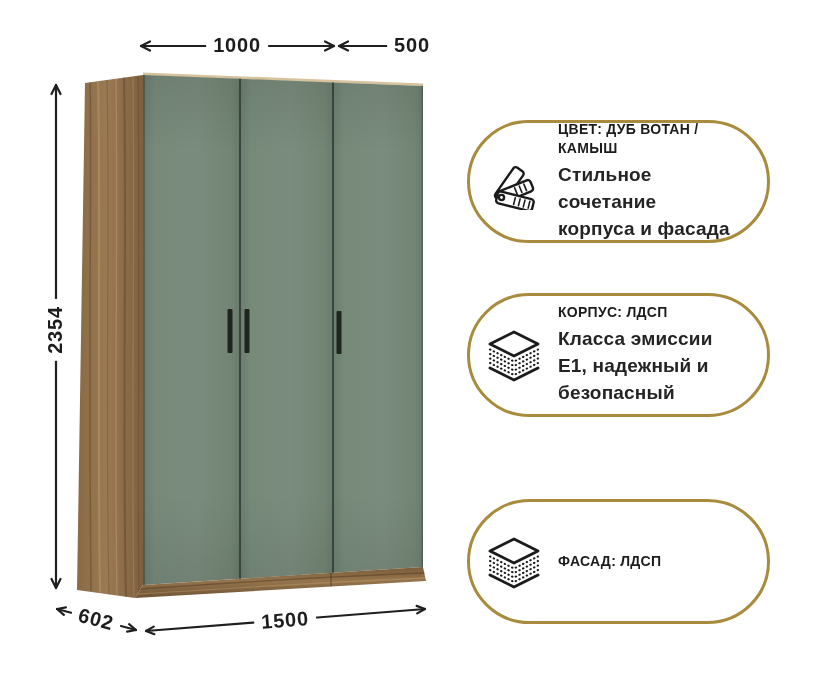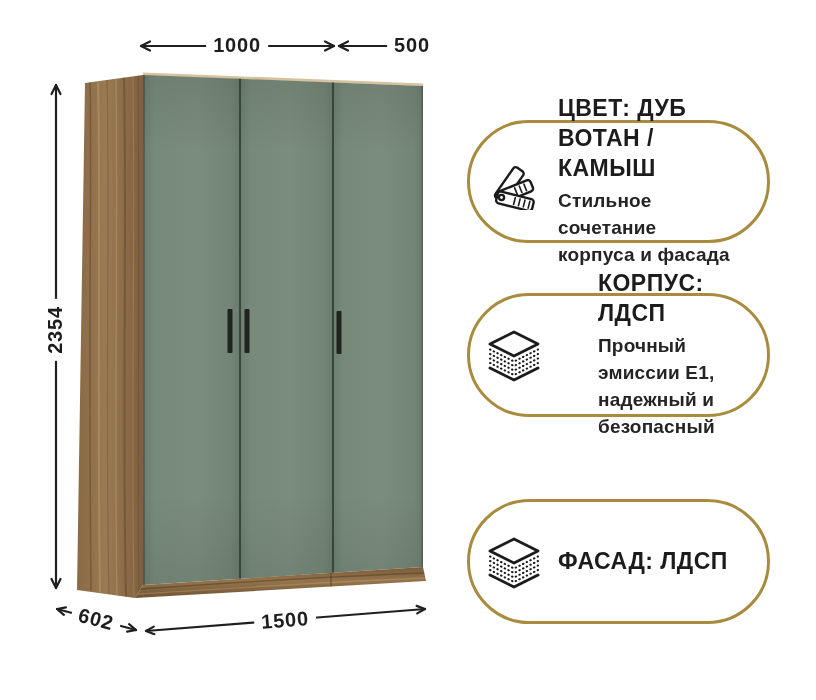--- a/index.html
+++ b/index.html
@@ -23,21 +23,21 @@
   .dim-label.rot-width{transform:translate(-50%,-50%) rotate(-4.5deg);}
   .badge{
     position:absolute;left:467px;width:303px;box-sizing:border-box;
     border:3px solid var(--badge_border,#a98b3d);
     border-radius:70px;background:#fff;
     display:flex;align-items:center;
   }
   .badge-icon{flex:0 0 88px;display:flex;justify-content:center;align-items:center;}
   .badge-body{flex:1;padding-right:16px;}
   .badge-title{
-    font-size:23px;font-weight:700;color:#1c1c1c;line-height:1.3;
+    font-size:14px;font-weight:700;color:#1c1c1c;line-height:1.3;
     letter-spacing:.02em;max-width:205px;
   }
   .badge-subtitle{
     font-size:19px;font-weight:700;color:#242424;line-height:1.42;
     margin-top:5px;max-width:172px;letter-spacing:.01em;
   }
 </style>
 </head>
 <body>
 
@@ -170,36 +170,36 @@
           <circle cx="15.5" cy="43.5" r="2.6"></circle>
         </g>
       </svg>
     </div>
     <div class="badge-body">
       <div class="badge-title">ЦВЕТ: ДУБ ВОТАН / КАМЫШ</div>
       <div class="badge-subtitle">Стильное сочетание корпуса и фасада</div>
     </div>
   </div>
 
-  <div class="badge" style="top:293px;height:124px;gap:40px;">
+  <div class="badge" style="top:293px;height:124px;">
     <div class="badge-icon">
       <svg width="56" height="56" viewBox="0 0 56 56">
         <g stroke="#1b1b1b" fill="none" stroke-linejoin="round" stroke-linecap="round">
           <path d="M28 5 L52 17 L28 29 L4 17 Z" stroke-width="2.8" fill="#fff"></path>
           <path d="M4 22.5 L28 34.5 L52 22.5" stroke-width="2" stroke-dasharray="0.5 3.6"></path>
           <path d="M4 27 L28 39 L52 27" stroke-width="2" stroke-dasharray="0.5 3.6"></path>
           <path d="M4 31.5 L28 43.5 L52 31.5" stroke-width="2" stroke-dasharray="0.5 3.6"></path>
           <path d="M4 36 L28 48 L52 36" stroke-width="2" stroke-dasharray="0.5 3.6"></path>
           <path d="M4 41 L28 53 L52 41" stroke-width="2.8"></path>
         </g>
       </svg>
     </div>
     <div class="badge-body">
       <div class="badge-title">КОРПУС: ЛДСП</div>
-      <div class="badge-subtitle">Прочный эмиссии Е1, надежный и безопасный</div>
+      <div class="badge-subtitle">Класса эмиссии Е1, надежный и безопасный</div>
     </div>
   </div>
 
   <div class="badge" style="top:463px;height:125px;margin-top:36px;">
     <div class="badge-icon">
       <svg width="56" height="56" viewBox="0 0 56 56">
         <g stroke="#1b1b1b" fill="none" stroke-linejoin="round" stroke-linecap="round">
           <path d="M28 5 L52 17 L28 29 L4 17 Z" stroke-width="2.8" fill="#fff"></path>
           <path d="M4 22.5 L28 34.5 L52 22.5" stroke-width="2" stroke-dasharray="0.5 3.6"></path>
           <path d="M4 27 L28 39 L52 27" stroke-width="2" stroke-dasharray="0.5 3.6"></path>

